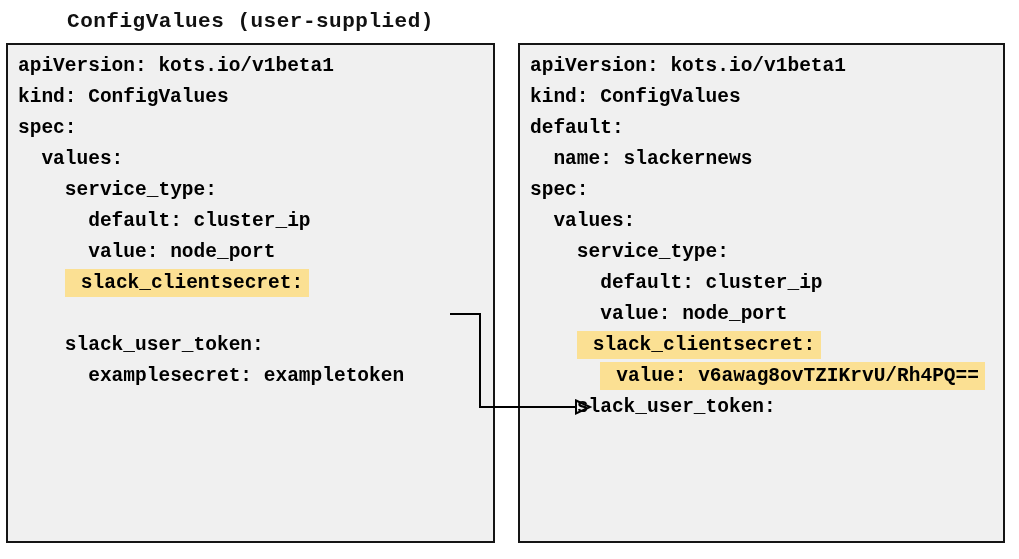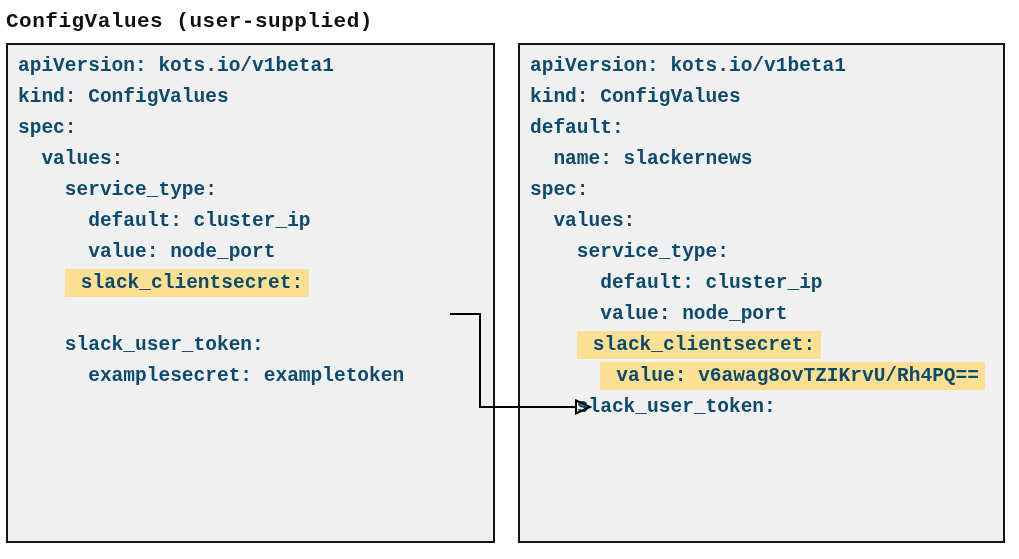--- a/index.html
+++ b/index.html
@@ -15,20 +15,21 @@
   .stage {
     position: relative;
     width: 1019px;
     height: 559px;
   }
   .panel-title {
     position: absolute;
     top: 6px;
     height: 32px;
     line-height: 32px;
+    text-align: center;
     font-size: 21px;
     font-weight: bold;
     color: #111111;
     letter-spacing: 0.5px;
     white-space: pre;
   }
   .panel-title.left  { left: 6px;   width: 489px; }
   .panel-title.right { left: 518px; width: 487px; }
   .panel {
     position: absolute;
@@ -40,21 +41,21 @@
     padding: 6px 8px 6px 10px;
   }
   .panel.left  { left: 6px;   width: 489px; }
   .panel.right { left: 518px; width: 487px; }
   .line {
     white-space: pre;
     font-size: 19.5px;
     font-weight: bold;
     line-height: 31px;
     height: 31px;
-    color: #0c4a6e;
+    color: #000000;
     letter-spacing: 0;
   }
   .hl {
     background: var(--hl, #fbe093);
     padding: 3px 6px 3px 16px;
   }
   svg.arrow-overlay {
     position: absolute;
     left: 0;
     top: 0;

